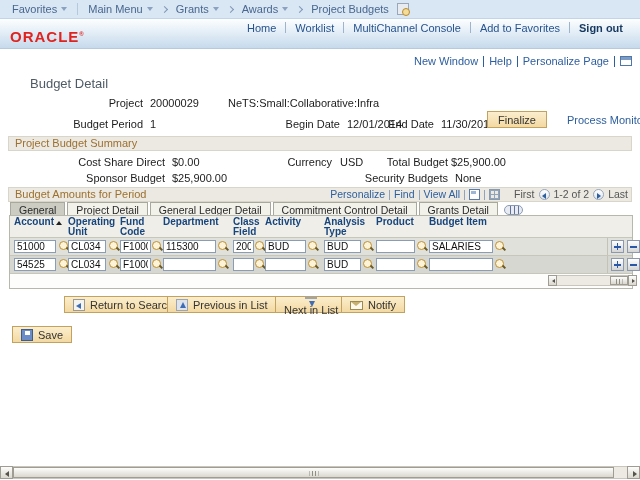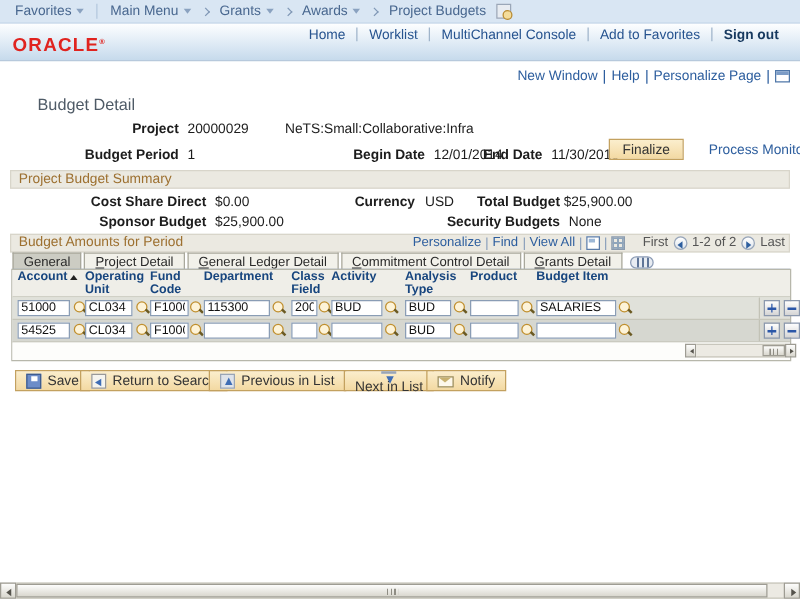--- a/index.html
+++ b/index.html
@@ -39,21 +39,21 @@
                 color:#2d5e9e; }
   .page-links .plink { padding:0 5px; cursor:pointer; }
   .page-links .psep { width:1px; height:11px; background:#2d5e9e; }
   .win-icon { width:12px; height:10px; border:1px solid #4f77a8; background:#fff; margin-left:5px;
               position:relative; display:inline-block; }
   .win-icon::before { content:""; position:absolute; left:0; top:0; right:0; height:3px; background:#7c9cc6; }
 
   .page-title { position:absolute; left:30px; top:76px; font-size:13px; color:#4e5a66; }
 
   
-  .lbl { position:absolute; font-weight:bold; text-align:right; white-space:nowrap; }
+  .lbl { position:absolute; font-weight:normal; text-align:right; white-space:nowrap; }
   .val { position:absolute; white-space:nowrap; }
 
   .btn-finalize { position:absolute; left:487px; top:111px; width:60px; height:17px;
                   background:linear-gradient(#fbeecd,#f3d9a2); border:1px solid #c3a15f;
                   font-size:11px; color:#333; cursor:pointer; font-family:inherit; }
   .link { color:#2d5e9e; cursor:pointer; white-space:nowrap; }
 
   
   .section-bar { position:absolute; left:8px; width:624px; height:15px; background:#ebe9e1;
                  border:1px solid #d8d5ca; color:#9d7030; line-height:13px; padding-left:6px; }
@@ -359,21 +359,21 @@
       <span class="sb-btn l"></span>
       <span class="sb-track">
           <span class="sb-thumb">
             <span class="grip"></span>
           </span>
         </span>
       <span class="sb-btn r"></span>
     </div>
   </div>
 
-  <button class="act-btn" style="left:12px;">
+  <button class="act-btn" style="left:12px;margin-top:30px;">
     <span class="ic ic-save"></span>
     <span>Save</span>
   </button>
   <button class="act-btn" style="left:64px;">
     <span class="ic ic-return"></span>
     <span>Return to Search</span>
   </button>
   <button class="act-btn" style="left:167px;">
     <span class="ic ic-prev"></span>
     <span>Previous in List</span>

